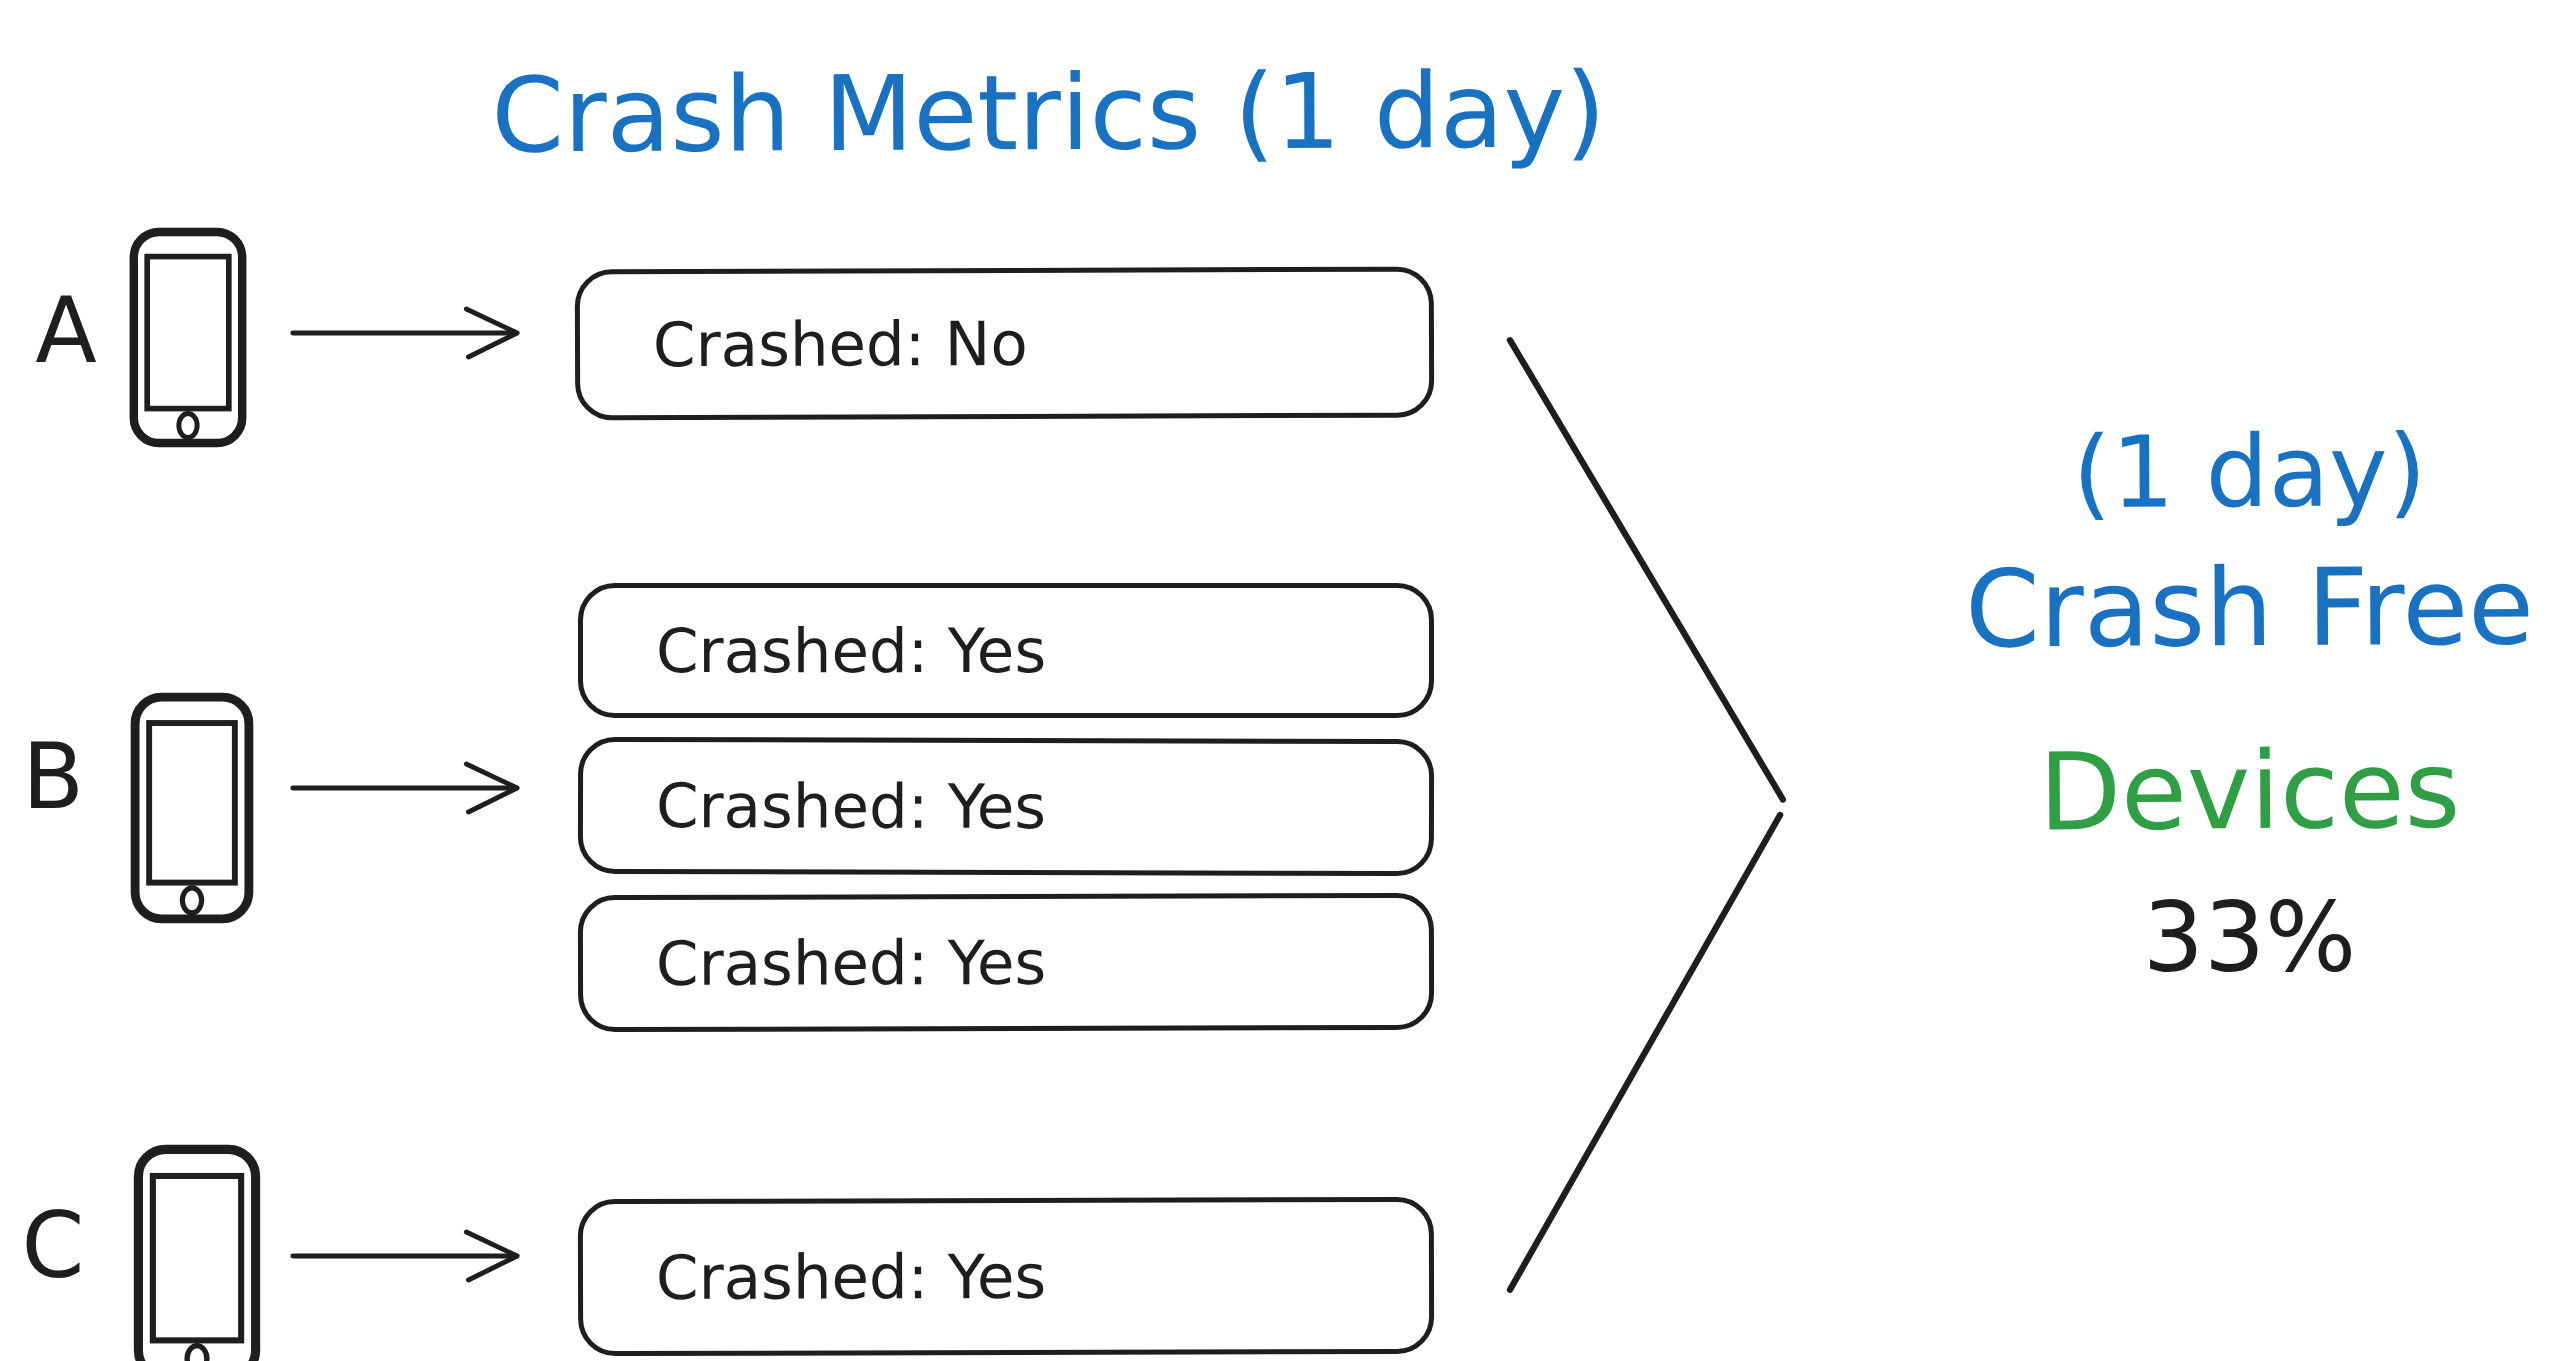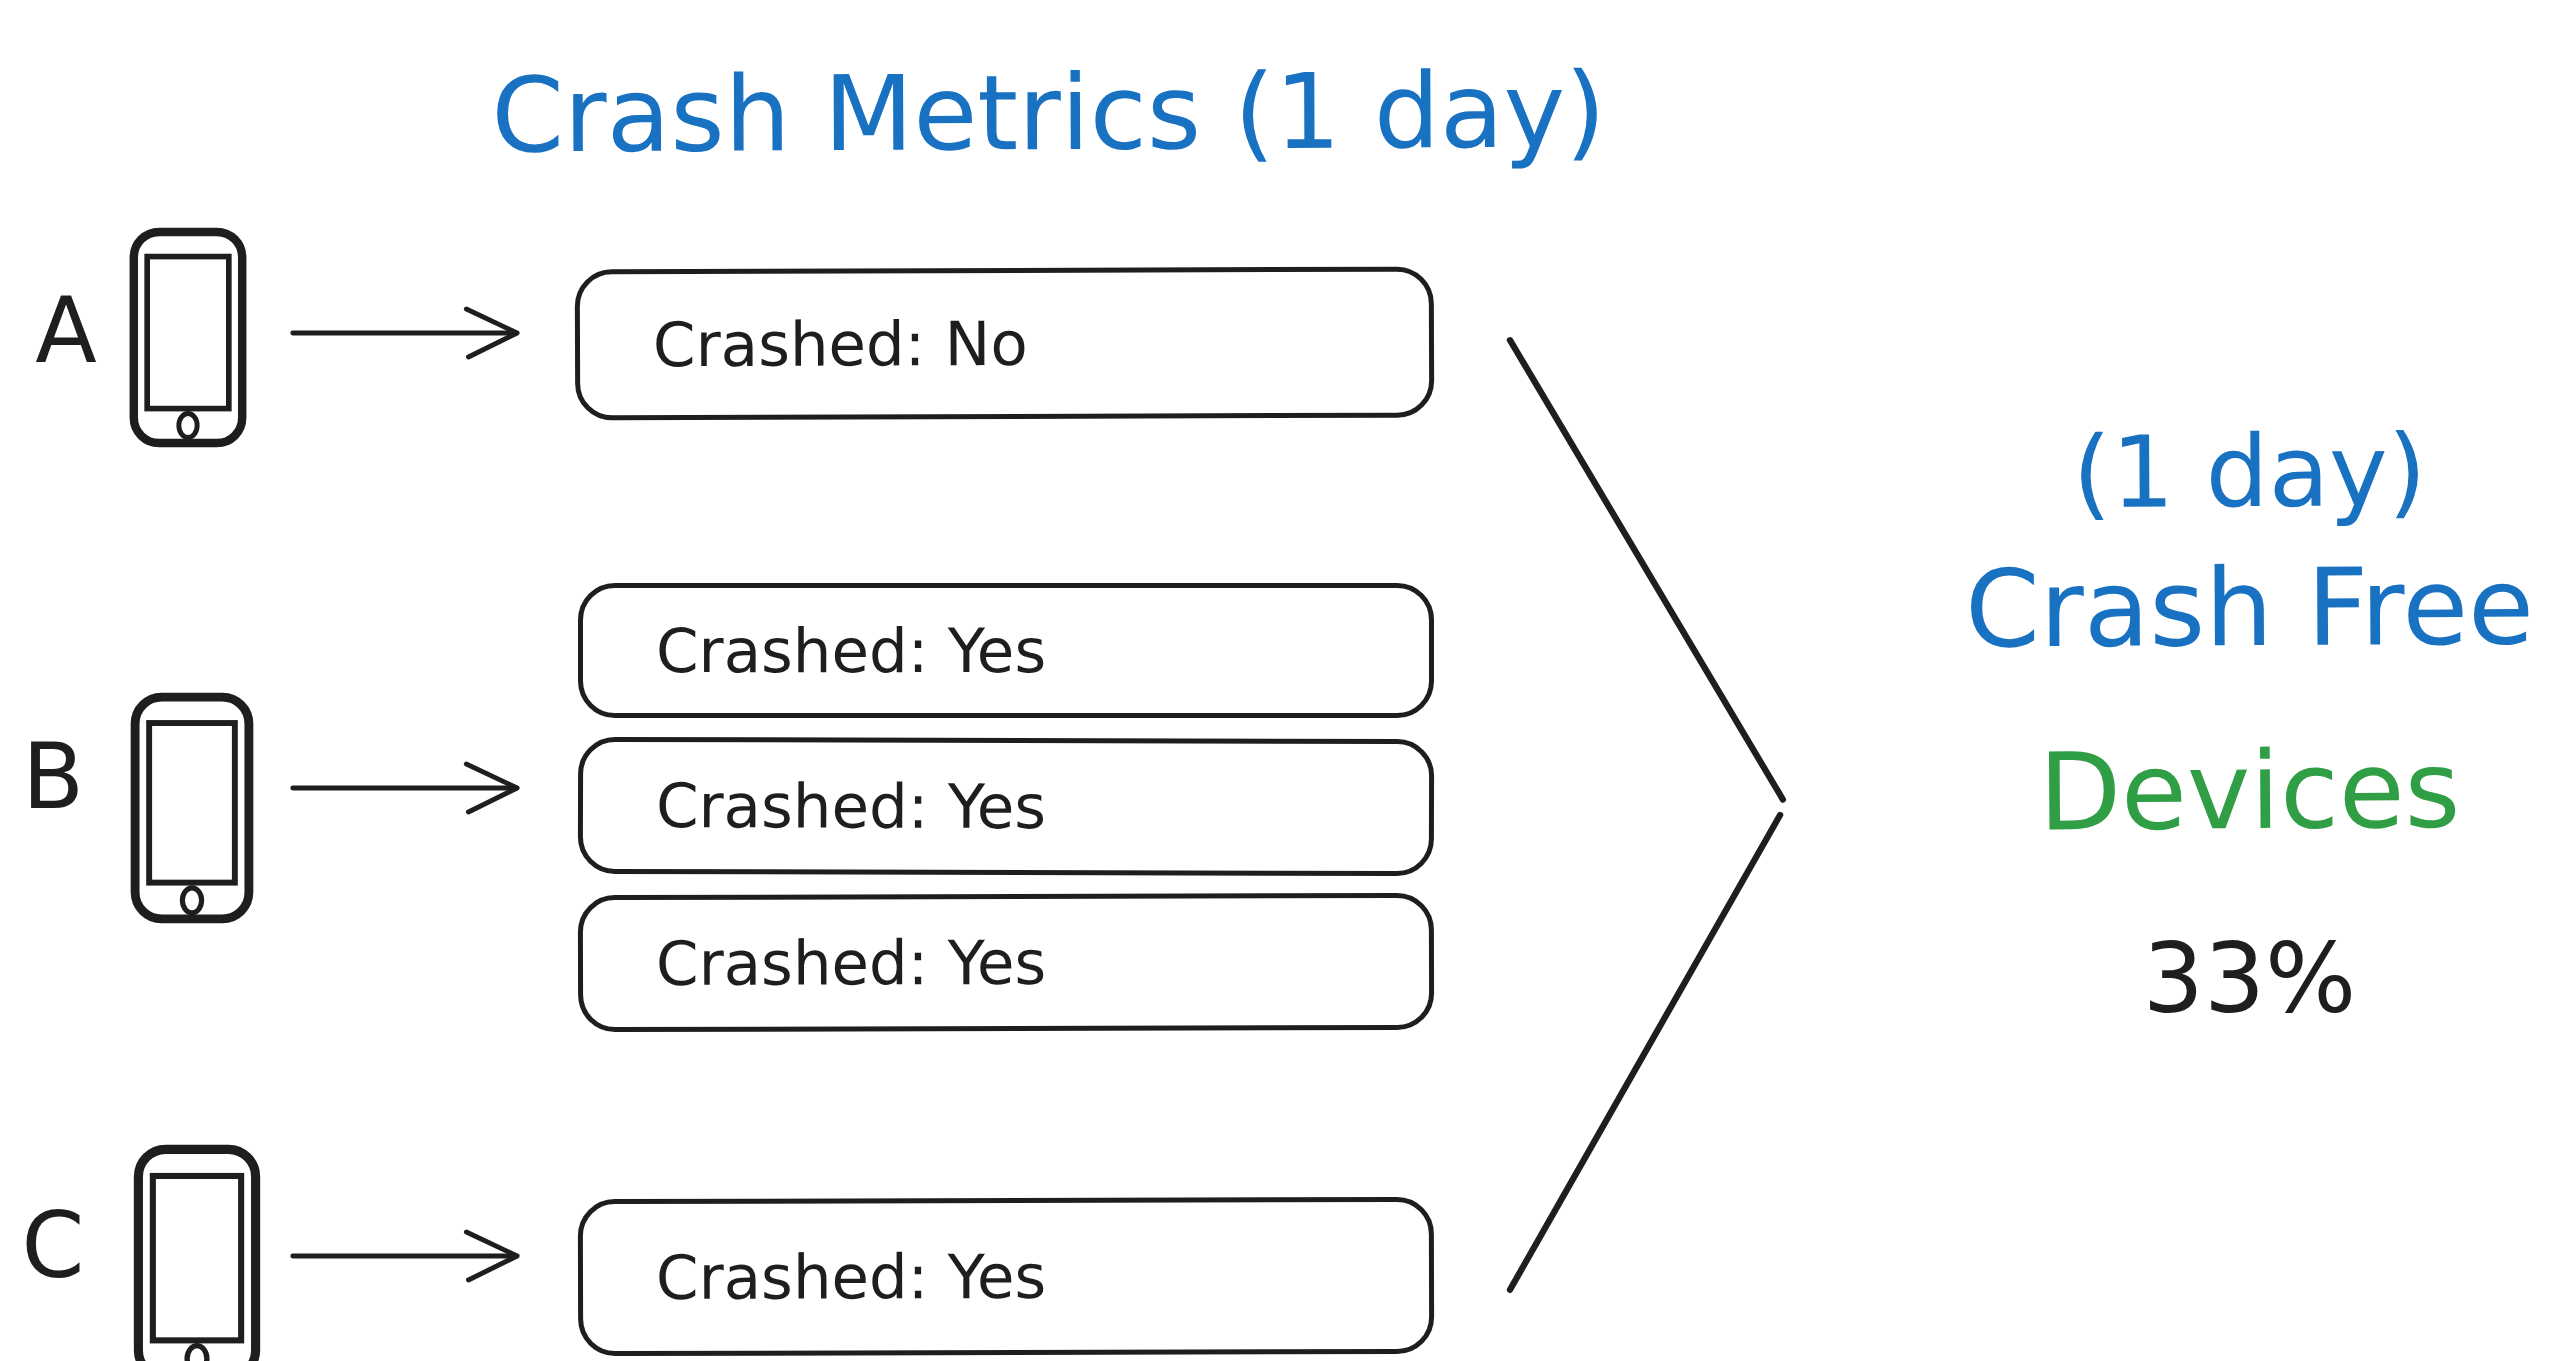--- a/index.html
+++ b/index.html
@@ -58,21 +58,21 @@
   .chevron-svg * { stroke: var(--ink, #1e1e1e); fill: none; }
 
   .result-line {
     left: 1922px; width: 655px;
     text-align: center; white-space: nowrap;
     line-height: 1;
   }
   .result-period   { top: 394px;  font-size: 99px; color: var(--blue, #1971c2); transform: rotate(-0.3deg); }
   .result-metric-1 { top: 527px;  font-size: 107px; color: var(--blue, #1971c2); transform: rotate(-0.3deg); }
   .result-metric-2 { top: 710px; font-size: 107px; color: var(--green, #2f9e44); transform: rotate(-0.4deg); }
-  .result-value    { top: 903px; font-size: 96px; color: var(--ink, #1e1e1e); }
+  .result-value    { top: 862px; font-size: 96px; color: var(--ink, #1e1e1e); }
 
   .r-n02  { transform: rotate(-0.2deg); }
   .r-p015 { transform: rotate(0.15deg); }
   .r-n015 { transform: rotate(-0.15deg); }
 </style>
 </head>
 <body>
 
 <div class="canvas" style="--blue: #1971c2; --green: #2f9e44; --ink: #1e1e1e;">
 

